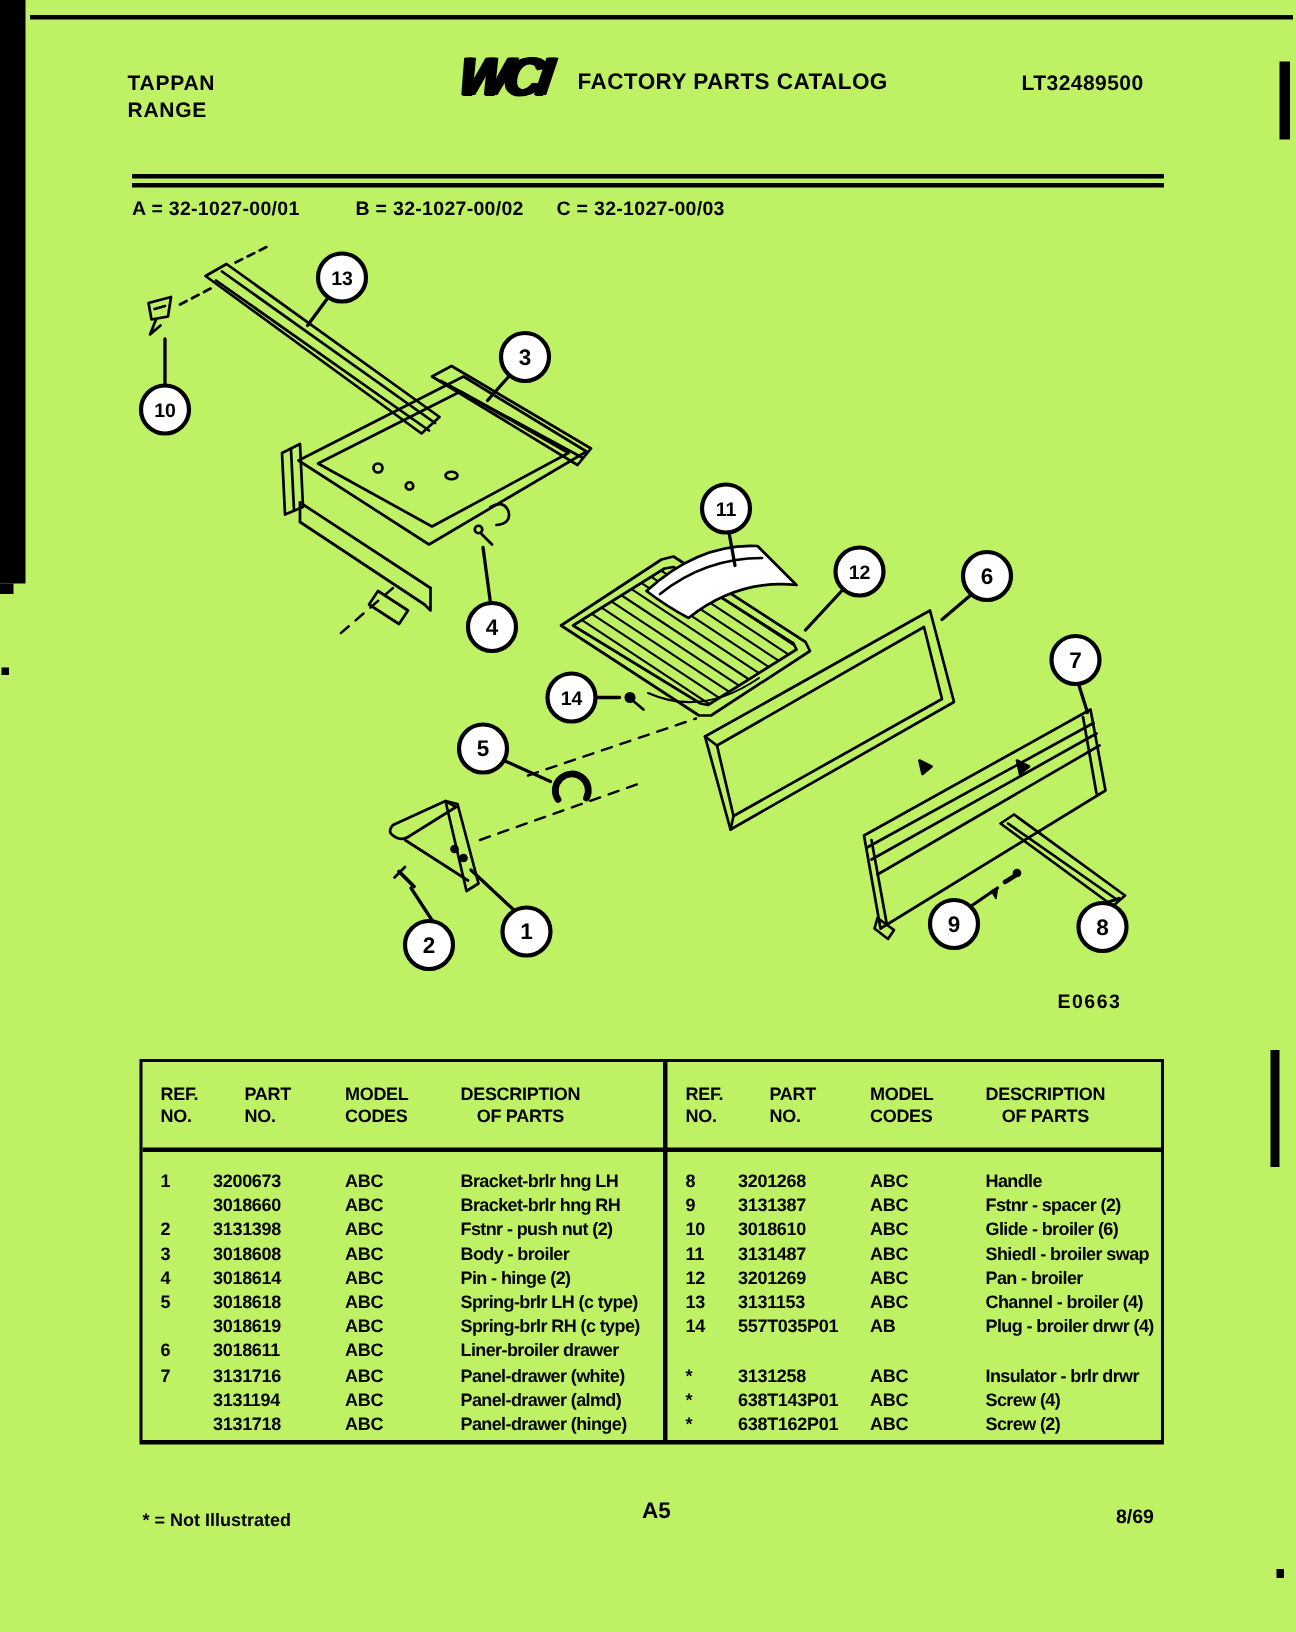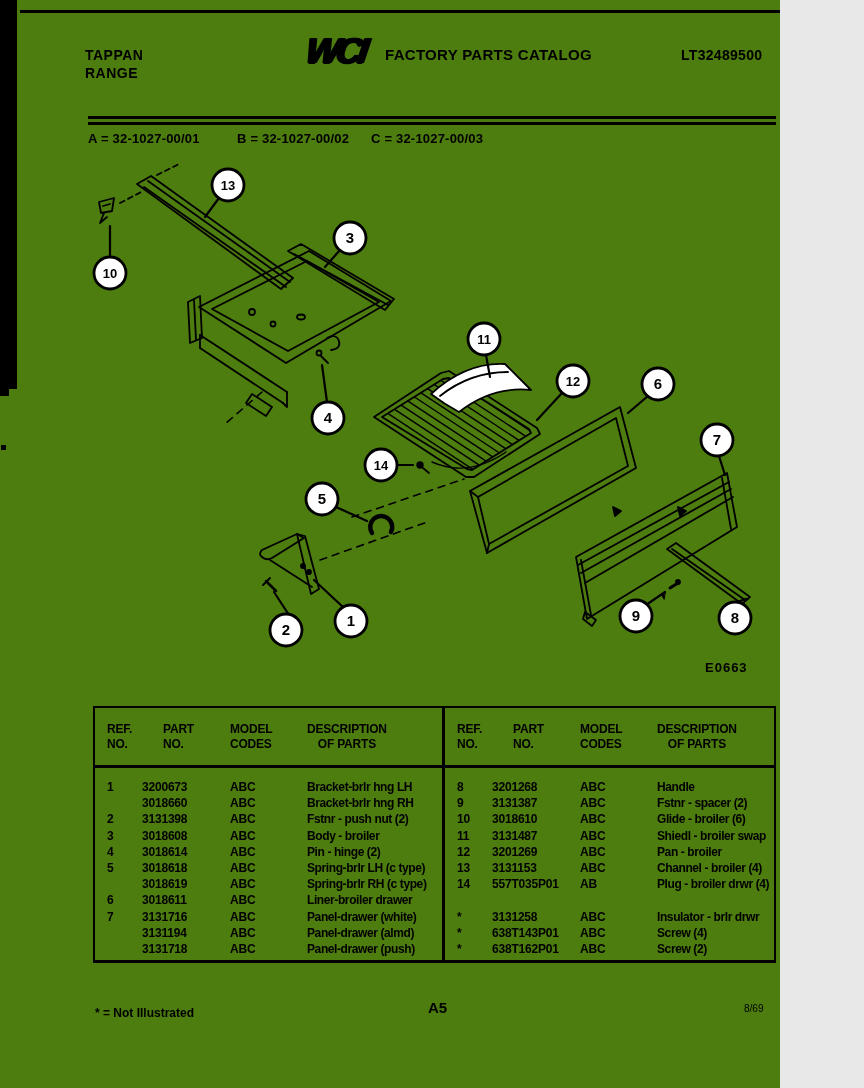--- a/index.html
+++ b/index.html
@@ -1,16 +1,16 @@
 <!DOCTYPE html>
 <html><head>
 <meta charset="utf-8">
 <style>
   html,body{margin:0;padding:0;background:#e8e8e8;}
-  .page{position:relative;width:780px;height:1088px;background:#4d7c0f;
+  .page{position:relative;width:864px;height:1088px;background:#bef264;
         font-family:"Liberation Sans",sans-serif;color:#000;overflow:hidden;}
   .abs{position:absolute;}
   
   .art{position:absolute;background:#000;}
   
   .brand{position:absolute;left:85px;top:46px;font-size:14px;font-weight:bold;letter-spacing:.5px;line-height:18px;}
   .logo{position:absolute;left:306px;top:30px;font-size:36px;font-weight:bold;font-style:italic;
         letter-spacing:-4px;transform:skewX(-8deg);
         text-shadow:1px 0 #000,-1px 0 #000,0 1px #000,2px 0 #000;}
   .cat-title{position:absolute;left:385px;top:46px;font-size:15px;font-weight:bold;letter-spacing:.3px;}
@@ -37,21 +37,21 @@
   .rows{position:absolute;left:0;top:72px;width:100%;}
   .trow{position:relative;height:16.2px;}
   .c{position:absolute;top:0;font-size:12px;font-weight:bold;white-space:nowrap;letter-spacing:-.2px;}
   .c-ref{left:12px;width:28px;}
   .c-part{left:47px;}
   .c-codes{left:135px;}
   .c-desc{left:212px;letter-spacing:-.4px;}
   
   .foot-note{position:absolute;left:95px;top:1006px;font-size:12px;font-weight:bold;}
   .foot-page{position:absolute;left:428px;top:999px;font-size:15px;font-weight:bold;text-align:right;}
-  .foot-date{position:absolute;left:744px;top:1003px;font-size:10px;font-weight:normal;}
+  .foot-date{position:absolute;left:744px;top:1003px;font-size:13px;font-weight:bold;}
 </style>
 </head>
 <body>
 
 <div class="page">
 
   <div class="art" style="left:0;top:0;width:17px;height:389px;"></div>
   <div class="art" style="left:0;top:389px;width:9px;height:7px;"></div>
   <div class="art" style="left:1px;top:445px;width:5px;height:5px;"></div>
   <div class="art" style="left:20px;top:10px;width:842px;height:3px;"></div>
@@ -333,21 +333,21 @@
           <div class="trow">
             <span class="c c-ref"></span>
             <span class="c c-part">3131194</span>
             <span class="c c-codes">ABC</span>
             <span class="c c-desc">Panel-drawer (almd)</span>
           </div>
           <div class="trow">
             <span class="c c-ref"></span>
             <span class="c c-part">3131718</span>
             <span class="c c-codes">ABC</span>
-            <span class="c c-desc">Panel-drawer (push)</span>
+            <span class="c c-desc">Panel-drawer (hinge)</span>
           </div>
         </div>
     </div>
 
     <div class="half right">
       <div class="th h-ref"><span>REF.</span><br><span>NO.</span></div>
       <div class="th h-part"><span>PART</span><br><span>NO.</span></div>
       <div class="th h-model"><span>MODEL</span><br><span>CODES</span></div>
       <div class="th h-desc"><span>DESCRIPTION</span><br><span>OF PARTS</span></div>
       <div class="rows" id="rows-right">

